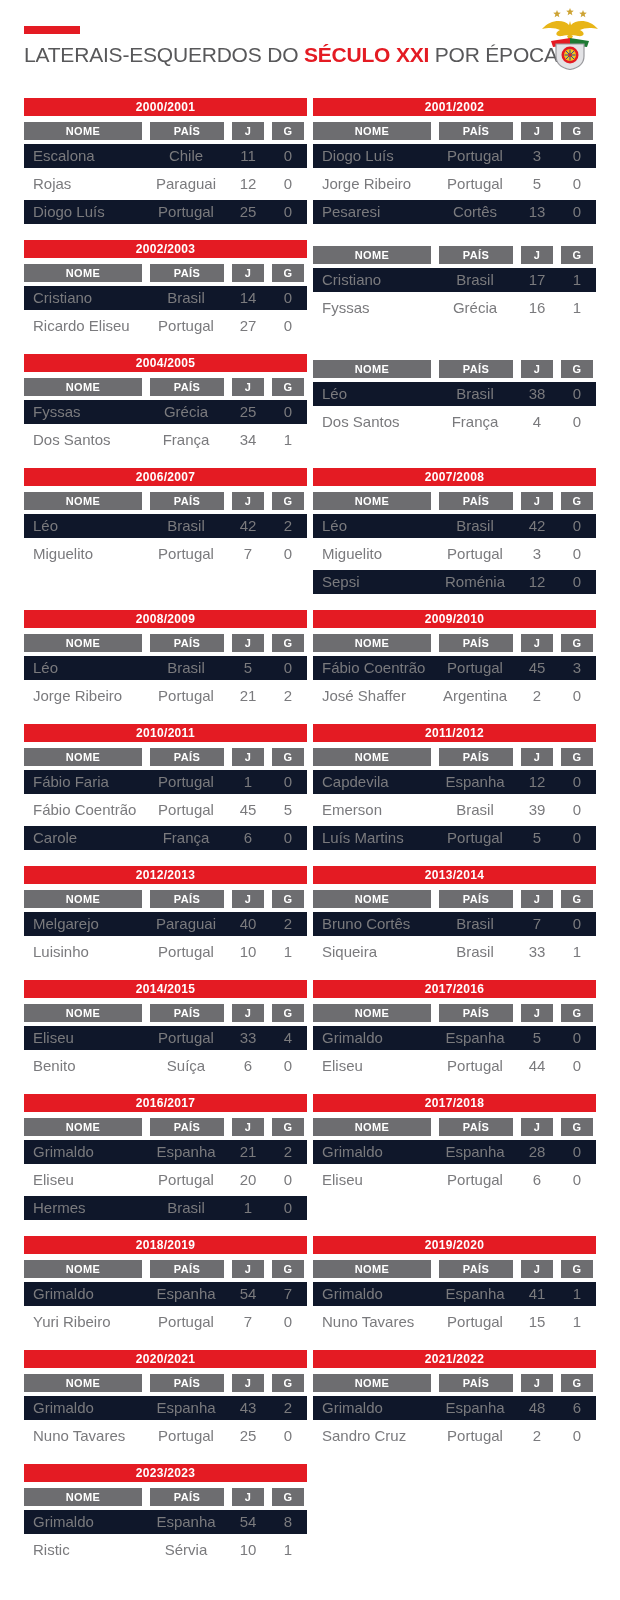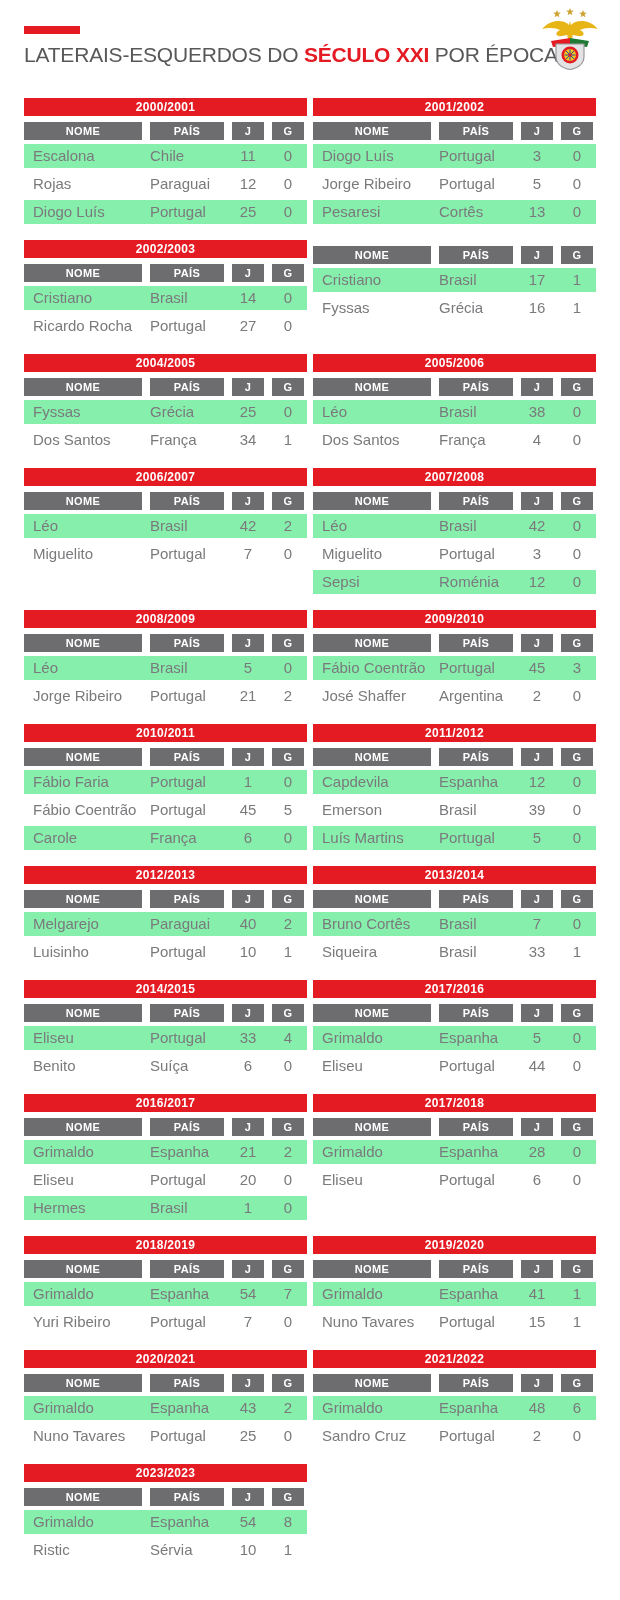--- a/index.html
+++ b/index.html
@@ -82,24 +82,24 @@
     text-align: center;
     letter-spacing: 0.4px;
   }
   .data-row {
     margin-top: 4px;
     height: 24px;
     line-height: 24px;
     font-size: 15px;
     color: #7a7a7d;
   }
-  .data-row.odd  { background: #86efac; }
+  .data-row.odd  { background: #0f172a; }
   .data-row.even { background: #ffffff; }
   .cell.name    { text-align: left;  padding-left: 9px; white-space: nowrap; overflow: hidden; }
-  .cell.country { text-align: left; padding-right: 2px; white-space: nowrap; }
+  .cell.country { text-align: center; padding-right: 2px; white-space: nowrap; }
   .cell.num     { text-align: center; }
 </style>
 </head>
 <body>
 
 <header class="page-header">
   <div class="accent-bar"></div>
   <h1 class="title"><span>LATERAIS-ESQUERDOS DO </span><span class="hl">SÉCULO XXI</span><span> POR ÉPOCA</span></h1>
   <svg class="crest" viewBox="0 0 60 64" xmlns="http://www.w3.org/2000/svg" aria-hidden="true">
     <defs>
@@ -188,21 +188,21 @@
         <div class="hcell cell">J</div>
         <div class="hcell cell">G</div>
       </div>
       <div class="grid-row data-row odd">
         <div class="cell name">Cristiano</div>
         <div class="cell country">Brasil</div>
         <div class="cell num">14</div>
         <div class="cell num">0</div>
       </div>
       <div class="grid-row data-row even">
-        <div class="cell name">Ricardo Rocha</div>
+        <div class="cell name">Ricardo Eliseu</div>
         <div class="cell country">Portugal</div>
         <div class="cell num">27</div>
         <div class="cell num">0</div>
       </div>
     </section>
     <section class="season-table">
       <div class="grid-row head">
         <div class="hcell cell">NOME</div>
         <div class="hcell cell">PAÍS</div>
         <div class="hcell cell">J</div>
@@ -236,21 +236,20 @@
         <div class="cell num">0</div>
       </div>
       <div class="grid-row data-row even">
         <div class="cell name">Dos Santos</div>
         <div class="cell country">França</div>
         <div class="cell num">34</div>
         <div class="cell num">1</div>
       </div>
     </section>
     <section class="season-table">
-      <div class="season-bar">2005/2006</div>
       <div class="grid-row head">
         <div class="hcell cell">NOME</div>
         <div class="hcell cell">PAÍS</div>
         <div class="hcell cell">J</div>
         <div class="hcell cell">G</div>
       </div>
       <div class="grid-row data-row odd">
         <div class="cell name">Léo</div>
         <div class="cell country">Brasil</div>
         <div class="cell num">38</div>

